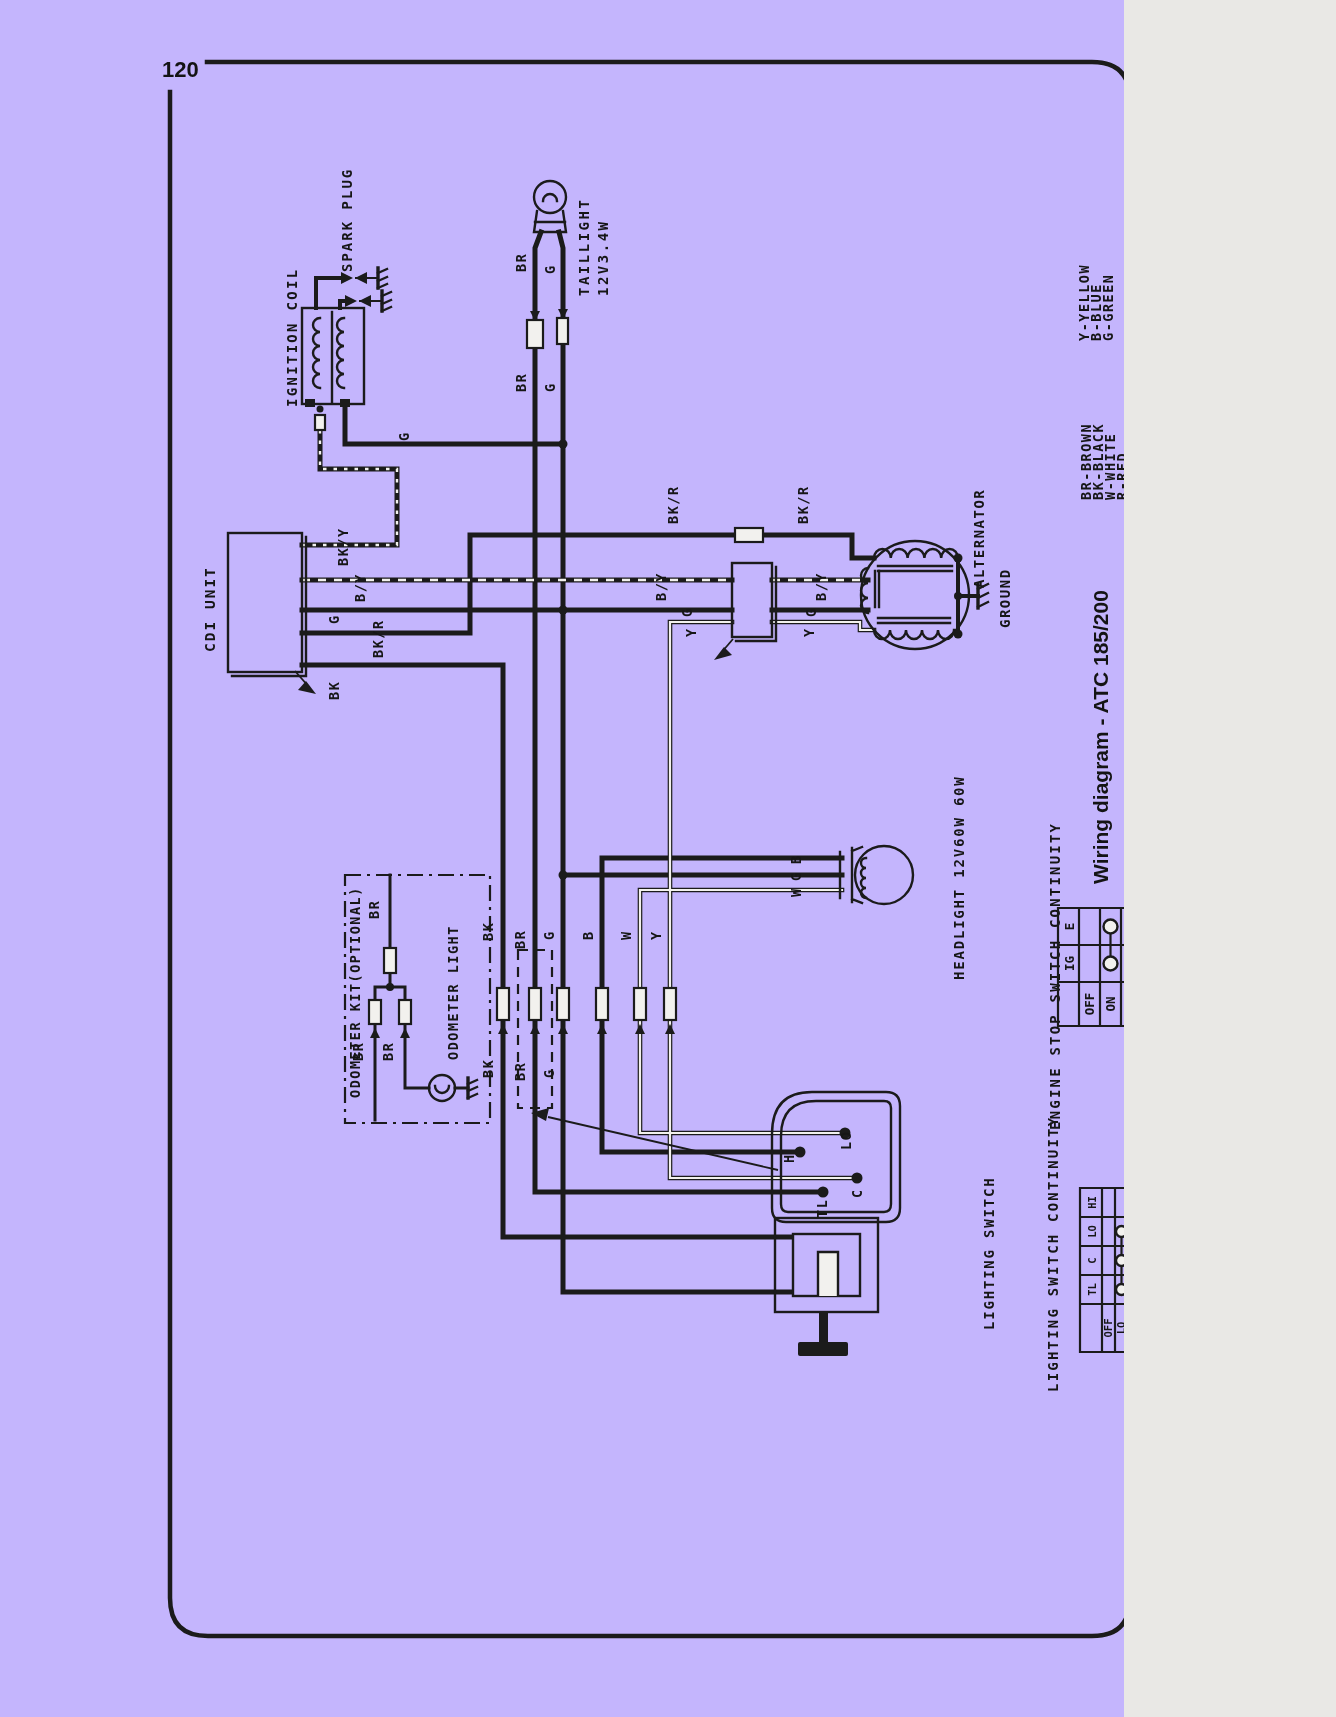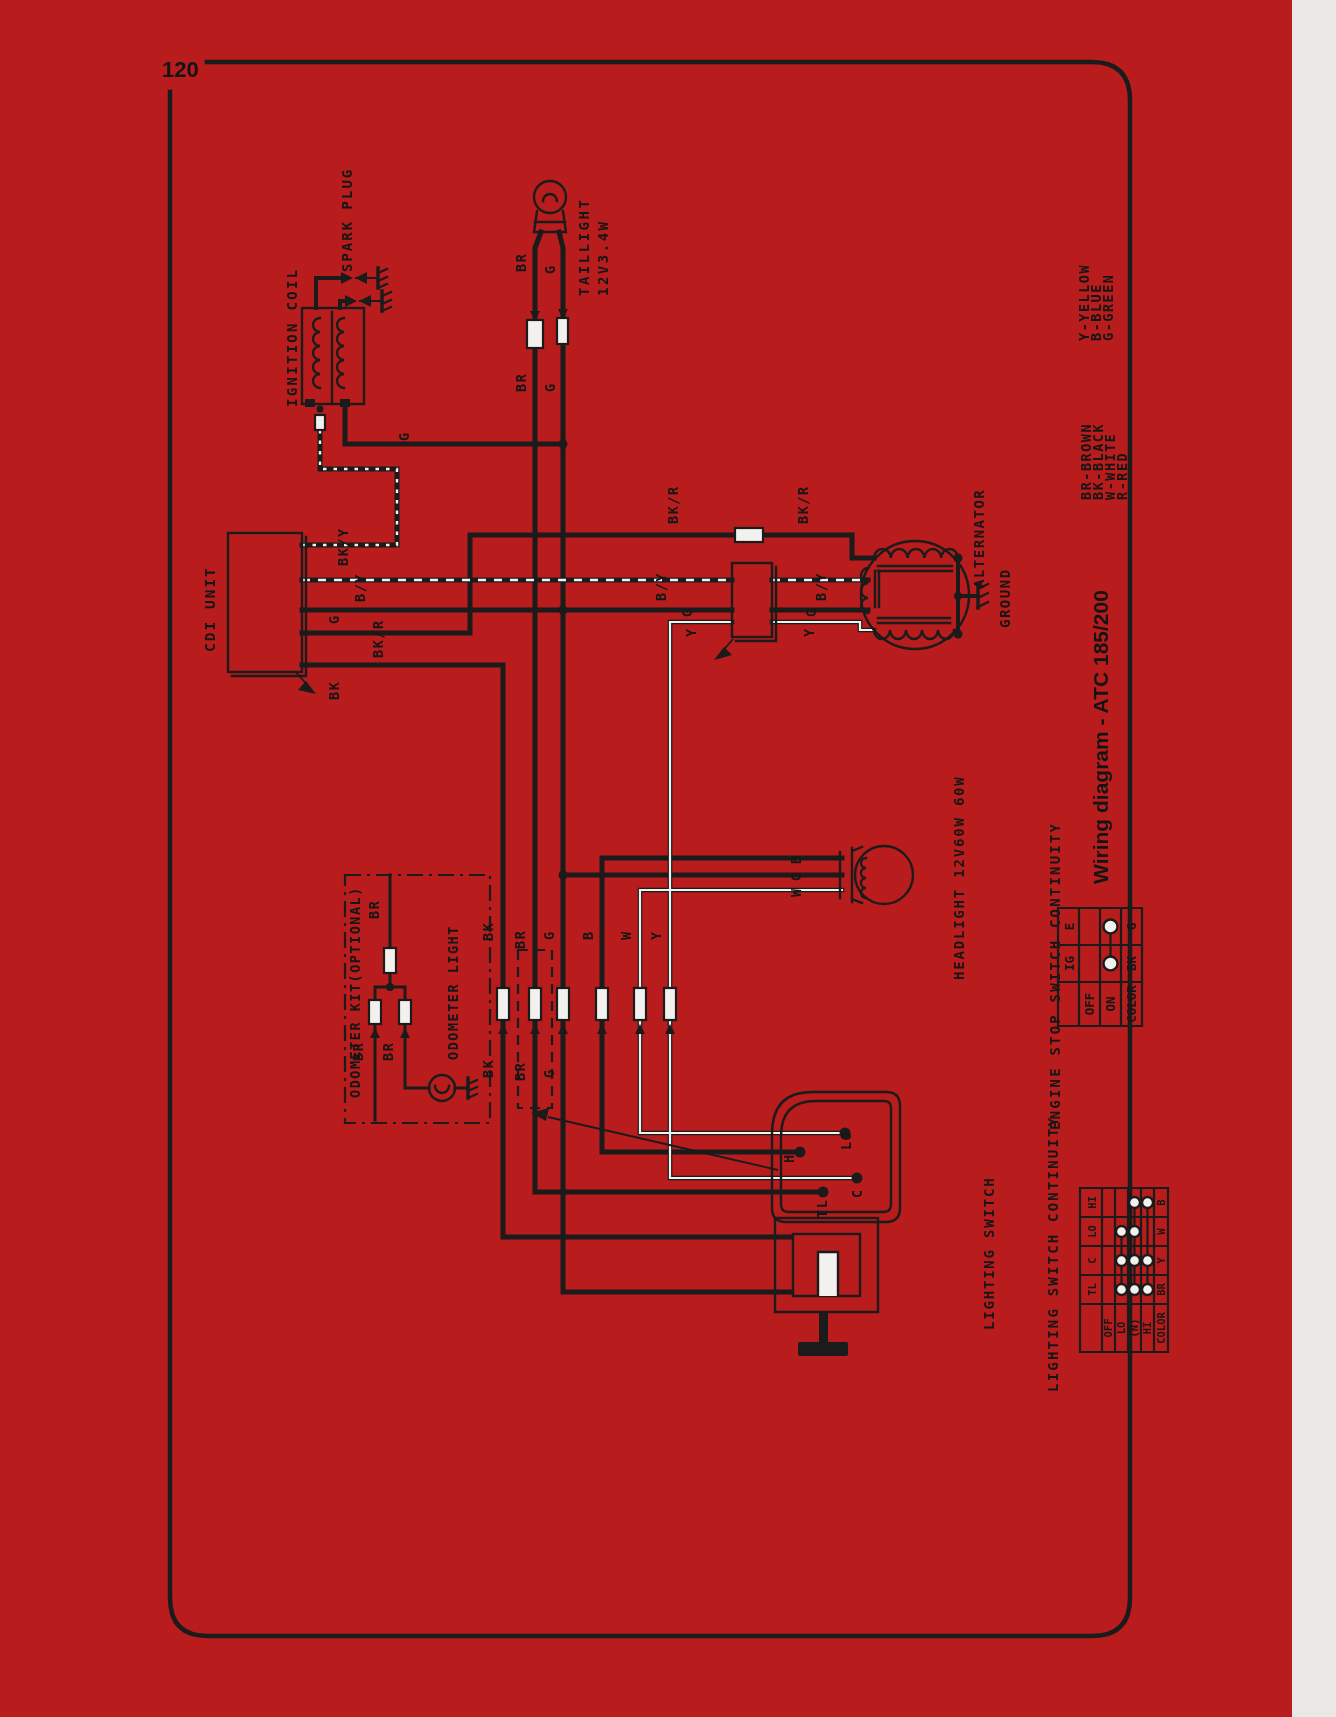--- a/index.html
+++ b/index.html
@@ -1,16 +1,16 @@
 <!DOCTYPE html>
 <html><head>
 <meta charset="utf-8">
 <style>
   html,body{margin:0;padding:0;background:#e9e8e5;}
-  #page{position:relative;width:1292px;height:1717px;background:#b91c1c;overflow:hidden;}
+  #page{position:relative;width:1124px;height:1717px;background:#c4b5fd;overflow:hidden;}
   svg{display:block;}
   .border{stroke:#1b1b1b;stroke-width:4.5;fill:none;stroke-linecap:square;}
   .w5{stroke:#1b1b1b;stroke-width:5;fill:none;stroke-linecap:square;}
   .w45{stroke:#1b1b1b;stroke-width:4.6;fill:none;stroke-linecap:square;}
   .w4{stroke:#1b1b1b;stroke-width:4;fill:none;stroke-linecap:square;}
   .w3{stroke:#1b1b1b;stroke-width:3;fill:none;stroke-linecap:square;}
   .w2{stroke:#1b1b1b;stroke-width:1.8;fill:none;}
   .o2{stroke:#1b1b1b;stroke-width:2.4;fill:none;stroke-linecap:square;}
   .o3{stroke:#1b1b1b;stroke-width:3.4;fill:none;stroke-linecap:square;}
   .ov{stroke:#f2f1ee;stroke-width:2.2;fill:none;stroke-linecap:square;}

